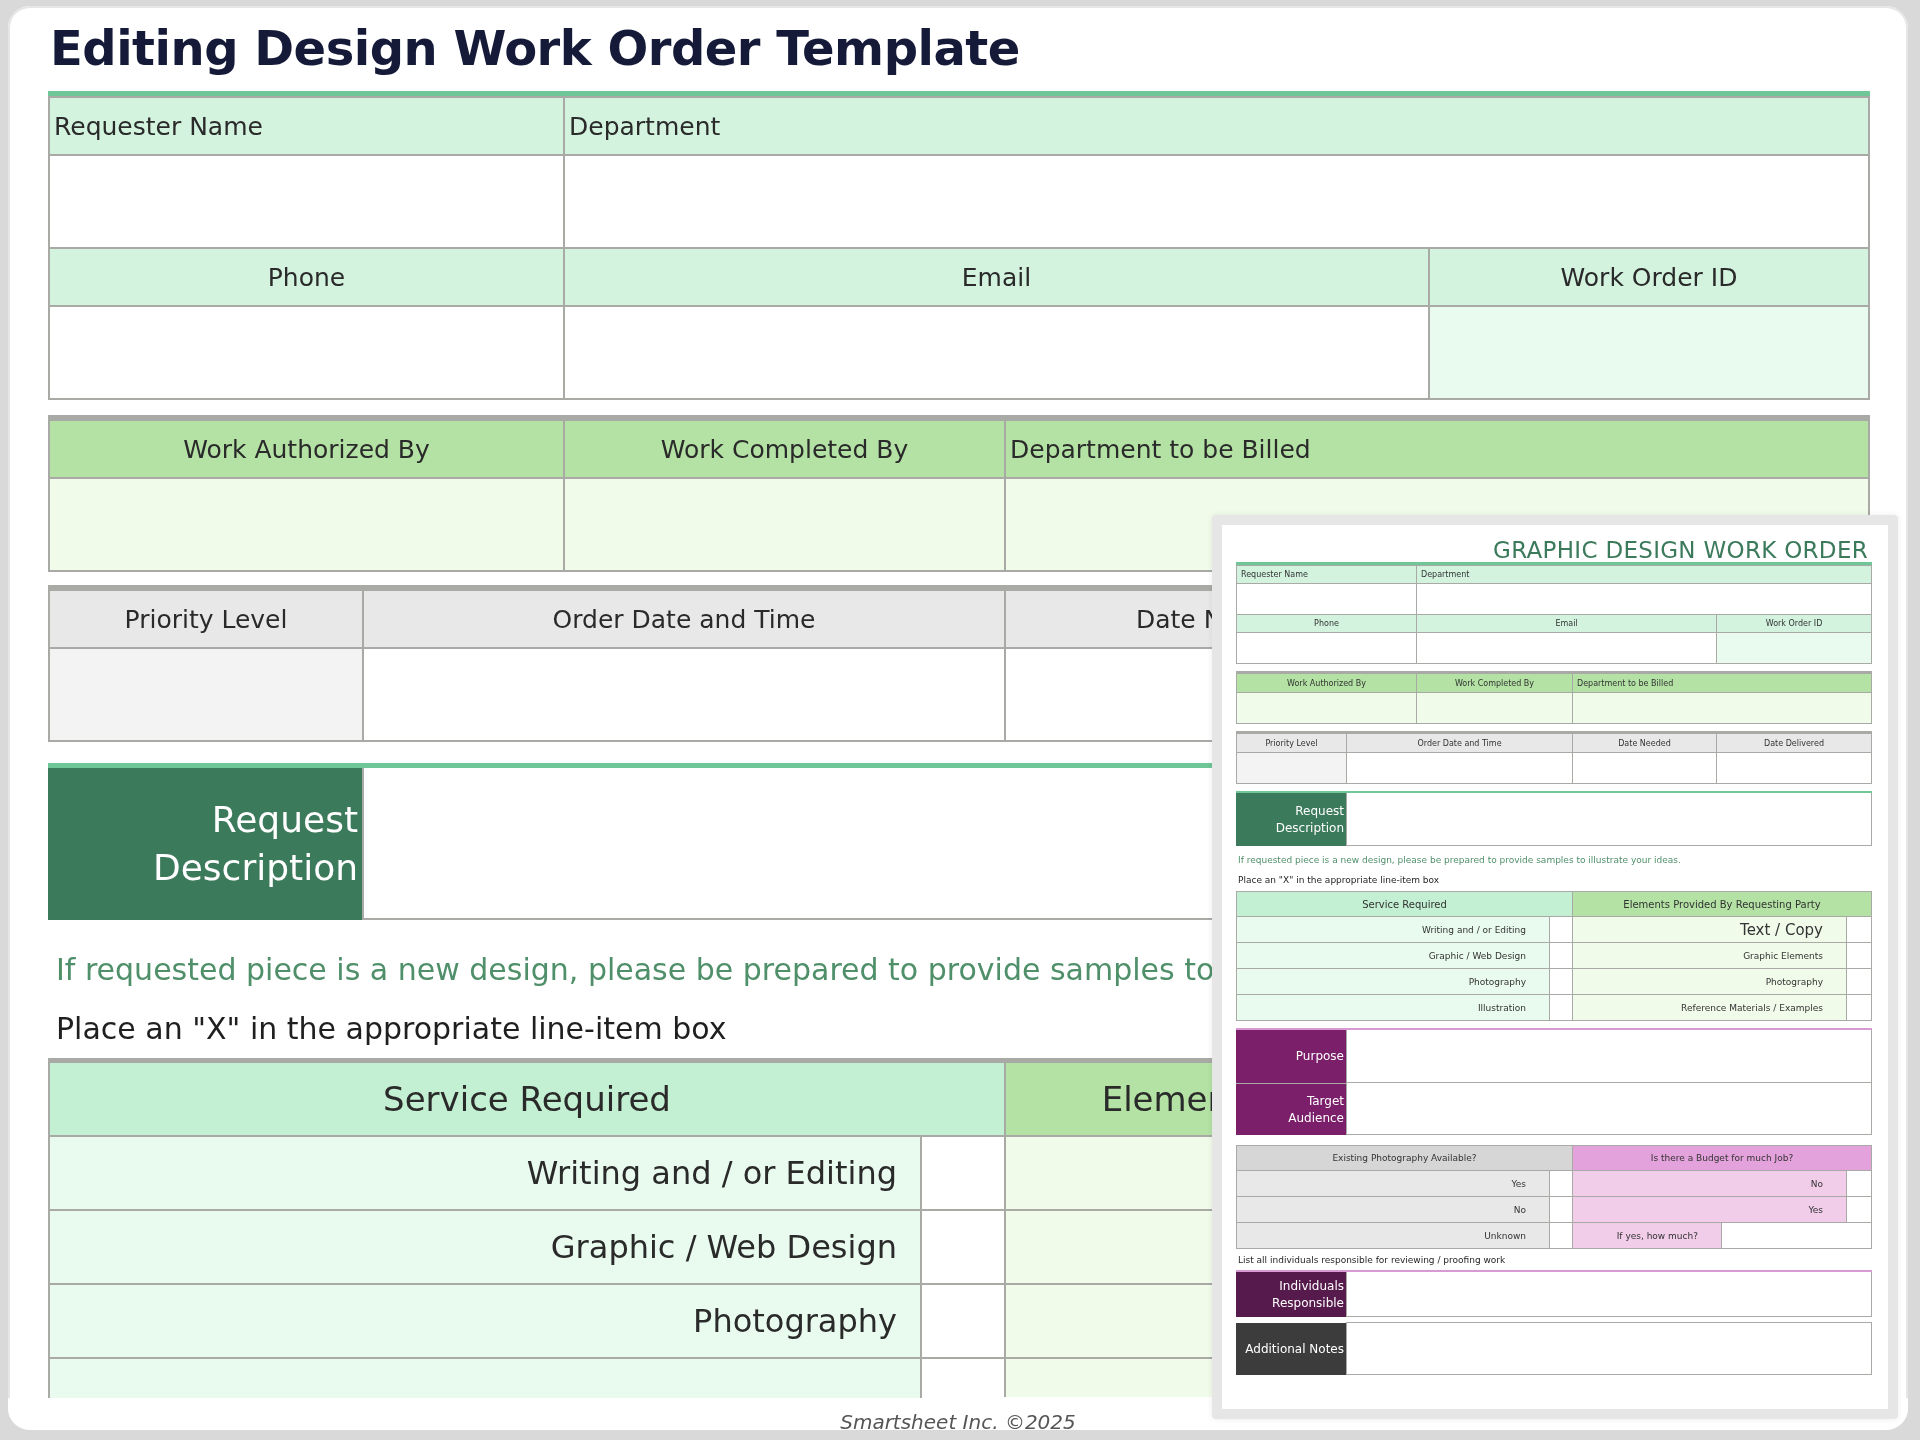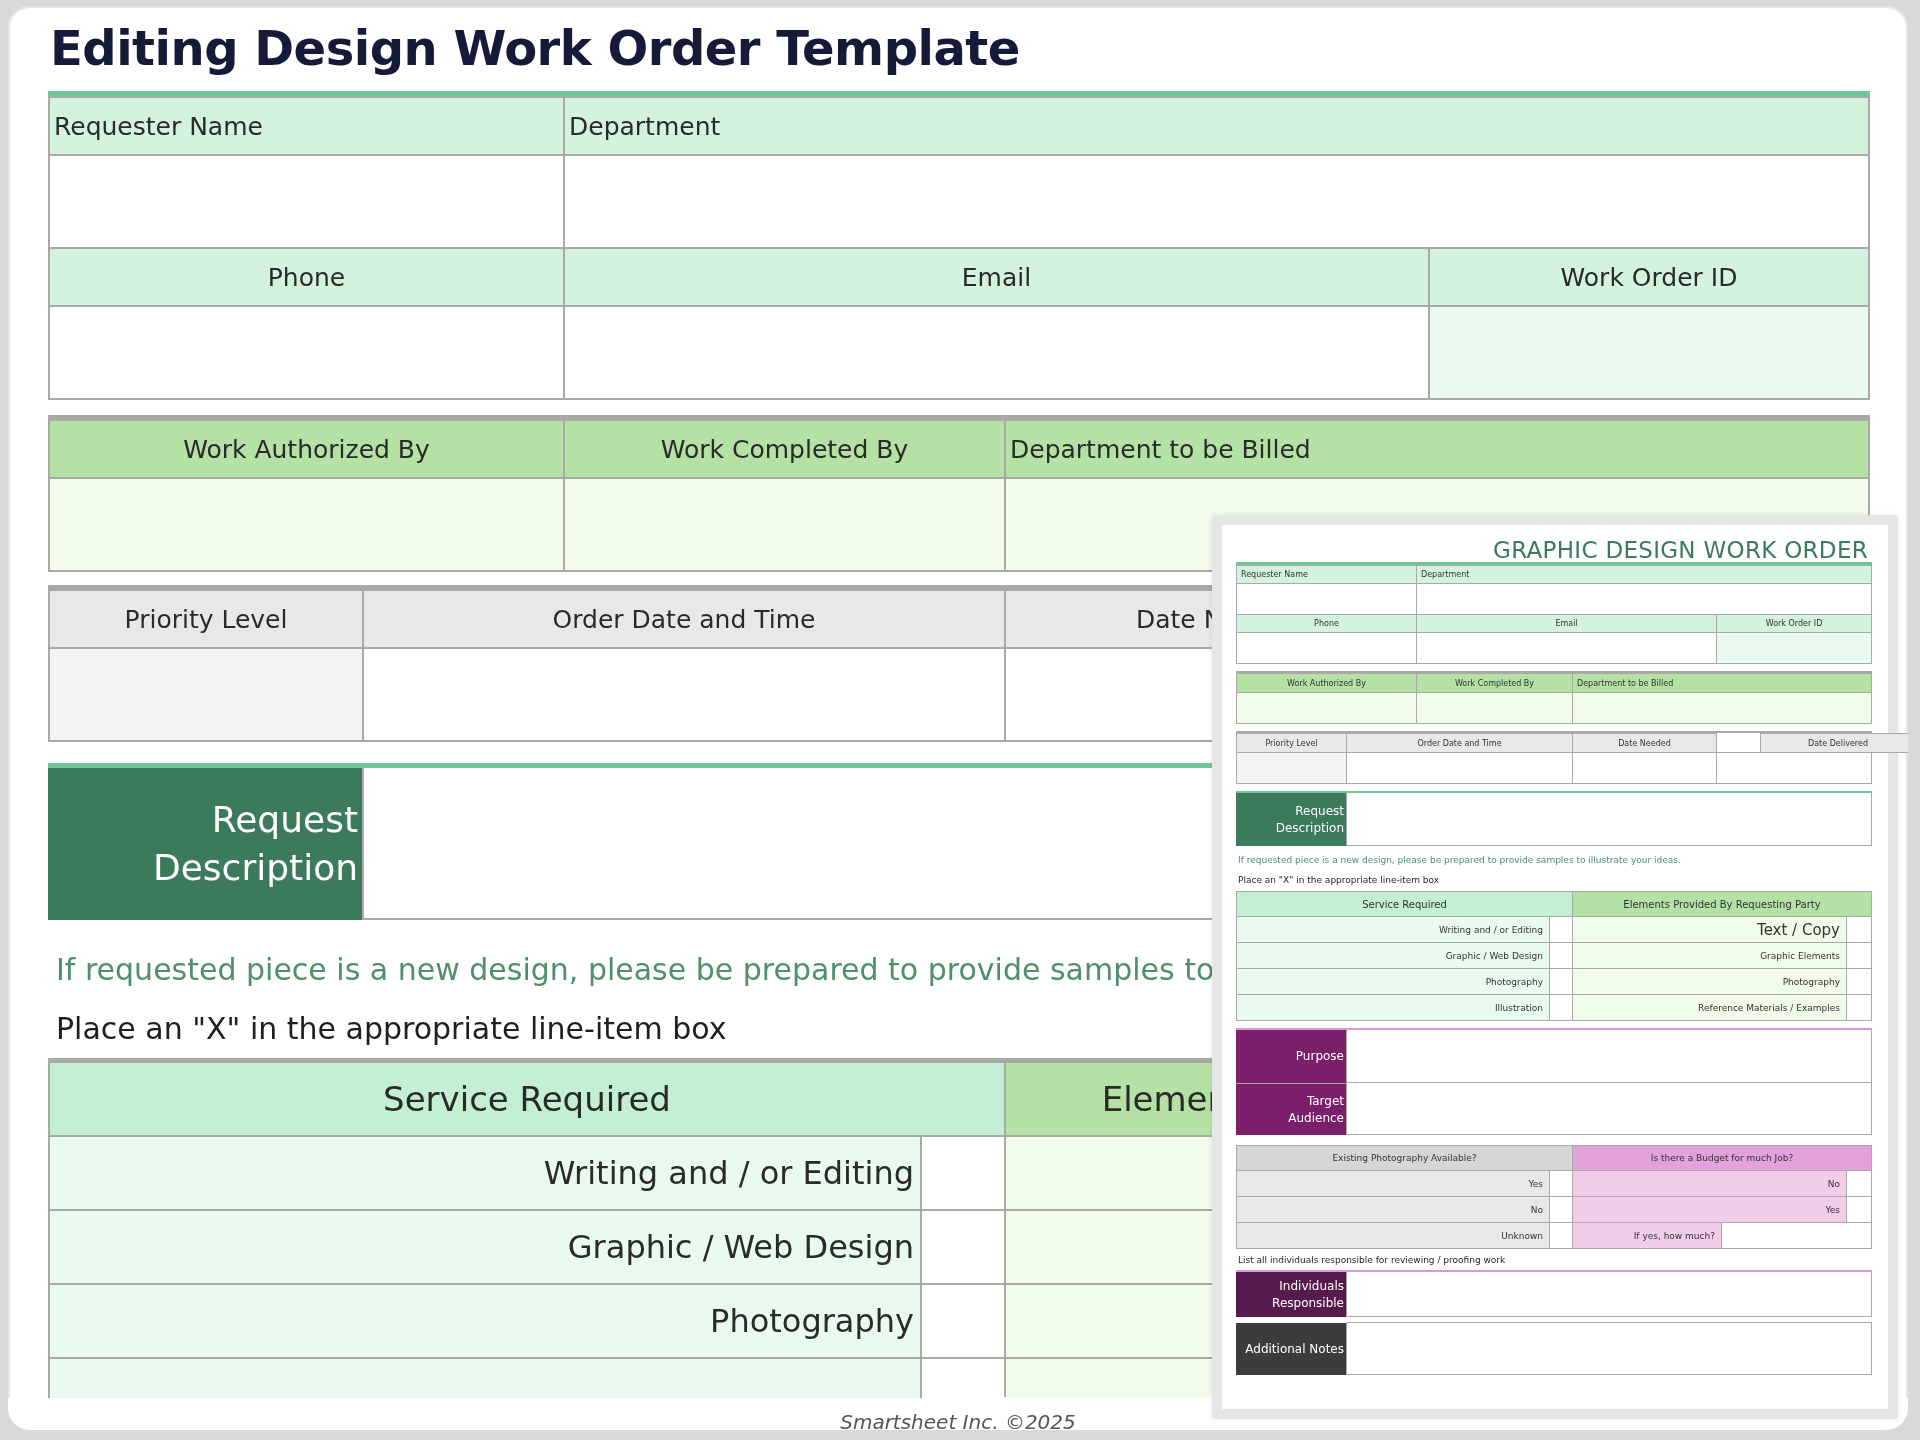--- a/index.html
+++ b/index.html
@@ -20,21 +20,21 @@
     letter-spacing:-0.5px; white-space:nowrap;
   }
   .cell {
     position:absolute; box-sizing:border-box;
     border:2px solid #a9a9a6;
     display:flex; align-items:center;
     font-size:25px; color:#2a2a2a; white-space:nowrap; overflow:hidden;
   }
   .c-center { justify-content:center; }
   .c-left { justify-content:flex-start; padding-left:4px; }
-  .c-right { justify-content:flex-end; padding-right:6px; }
+  .c-right { justify-content:flex-end; padding-right:23px; }
   .hdr-mint { background:#d3f3df; }
   .hdr-green { background:#b3e2a4; }
   .hdr-gray { background:#e8e8e8; }
   .fill-white { background:#ffffff; }
   .fill-mint { background:#e9fbef; }
   .fill-lime { background:#f0fbea; }
   .fill-gray { background:#f3f3f3; }
   .topline-mint { position:absolute; height:6px; background:#6fc697; }
   .topline-gray { position:absolute; height:6px; background:#a9a9a6; }
   .label-dark {
@@ -163,21 +163,21 @@
       <div class="cell hdr-green c-center" style="left:194px; top:148px; width:157px; height:20px; font-size:8px;">Work Completed By</div>
       <div class="cell hdr-green c-left" style="left:350px; top:148px; width:300px; height:20px; font-size:8px;">Department to be Billed</div>
       <div class="cell fill-lime" style="left:14px; top:167px; width:181px; height:32px;"></div>
       <div class="cell fill-lime" style="left:194px; top:167px; width:157px; height:32px;"></div>
       <div class="cell fill-lime" style="left:350px; top:167px; width:300px; height:32px;"></div>
 
       <div class="topline-gray" style="left:14px; top:206px; width:636px; height:2px;"></div>
       <div class="cell hdr-gray c-center" style="left:14px; top:208px; width:111px; height:20px; font-size:8px;">Priority Level</div>
       <div class="cell hdr-gray c-center" style="left:124px; top:208px; width:227px; height:20px; font-size:8px;">Order Date and Time</div>
       <div class="cell hdr-gray c-center" style="left:350px; top:208px; width:145px; height:20px; font-size:8px;">Date Needed</div>
-      <div class="cell hdr-gray c-center" style="left:494px; top:208px; width:156px; height:20px; font-size:8px;margin-left:44px;">Date Delivered</div>
+      <div class="cell hdr-gray c-center" style="left:494px; top:208px; width:156px; height:20px; font-size:8px;">Date Delivered</div>
       <div class="cell fill-gray" style="left:14px; top:227px; width:111px; height:32px;"></div>
       <div class="cell fill-white" style="left:124px; top:227px; width:227px; height:32px;"></div>
       <div class="cell fill-white" style="left:350px; top:227px; width:145px; height:32px;"></div>
       <div class="cell fill-white" style="left:494px; top:227px; width:156px; height:32px;"></div>
 
       <div class="topline-mint" style="left:14px; top:266px; width:636px; height:2px;"></div>
       <div class="label-dark" style="left:14px; top:268px; width:111px; height:53px;">
         <div><span>Request</span><br><span>Description</span></div>
       </div>
       <div class="cell fill-white" style="left:124px; top:268px; width:526px; height:53px; border-top:none;"></div>

